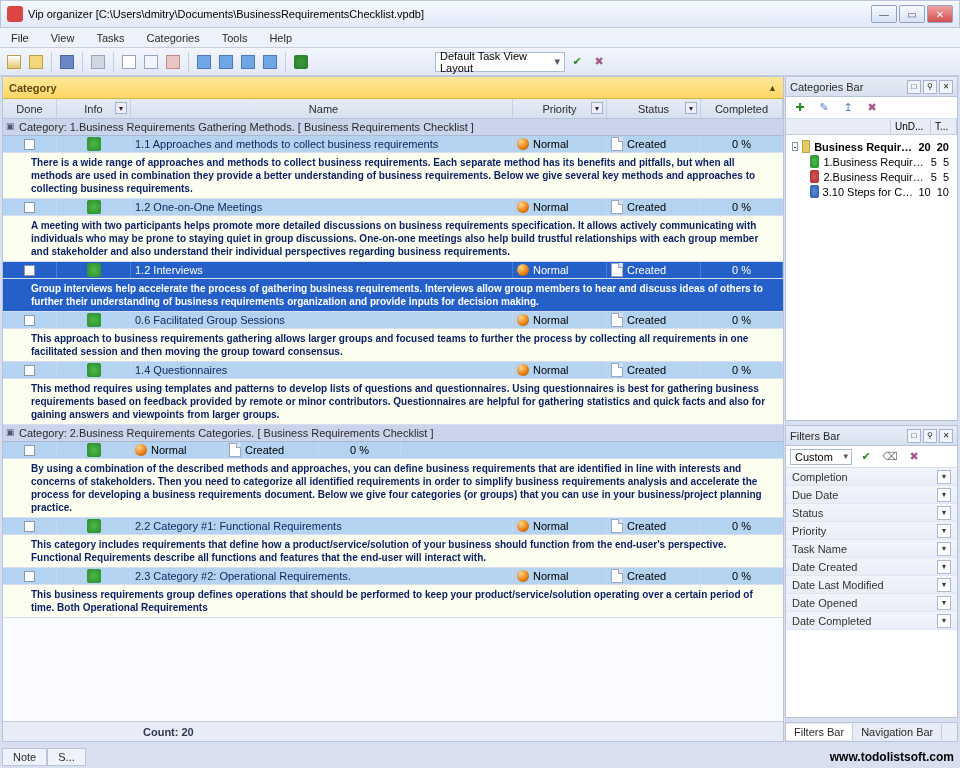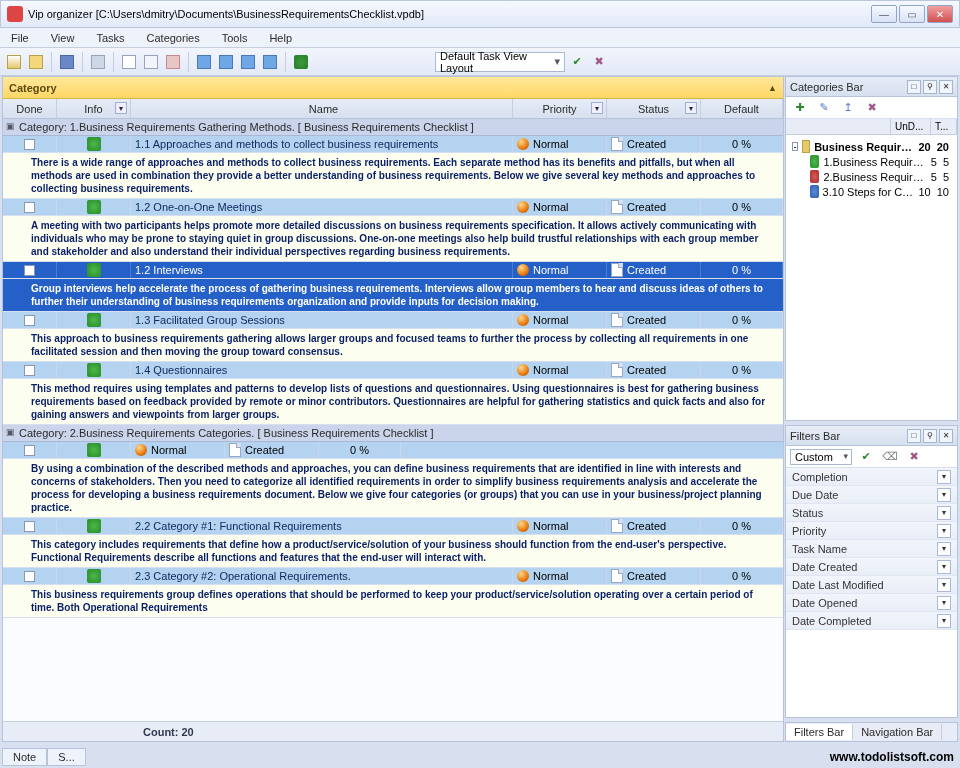--- a/index.html
+++ b/index.html
@@ -172,21 +172,21 @@
         </div>
       <div class="gh-cell col-name">Name</div>
       <div class="gh-cell col-prio">
           <span>Priority</span>
           <span class="gh-arrow">▾</span>
         </div>
       <div class="gh-cell col-stat">
           <span>Status</span>
           <span class="gh-arrow">▾</span>
         </div>
-      <div class="gh-cell col-comp">Default</div>
+      <div class="gh-cell col-comp">Completed</div>
     </div>
     <div class="grid-body" id="grid-body">
         <div class="group-header">Category: 1.Business Requirements Gathering Methods.   [ Business Requirements Checklist ]</div>
         <div class="task-row normal">
           <div class="c tcell-done">
             <span class="chk"></span>
           </div>
           <div class="c tcell-info">
             <span class="flag-ico" style="background:radial-gradient(#4aba4a,#2a8a2a);border-radius:2px;"></span>
           </div>
@@ -240,21 +240,21 @@
           <div class="c tcell-comp">0 %</div>
         </div>
         <div class="desc-block selected">Group interviews help accelerate the process of gathering business requirements. Interviews allow group members to hear and discuss ideas of others to further their understanding of business requirements organization and provide inputs for decision making.</div>
         <div class="task-row normal">
           <div class="c tcell-done">
             <span class="chk"></span>
           </div>
           <div class="c tcell-info">
             <span class="flag-ico" style="background:radial-gradient(#4aba4a,#2a8a2a);border-radius:2px;"></span>
           </div>
-          <div class="c tcell-name">1.3 Facilitated Group Sessions</div>
+          <div class="c tcell-name">0.6 Facilitated Group Sessions</div>
           <div class="c tcell-prio">
             <span class="orb-orange"></span>
             <span>Normal</span>
           </div>
           <div class="c tcell-stat">
             <span class="doc-ico"></span>
             <span>Created</span>
           </div>
           <div class="c tcell-comp">0 %</div>
         </div>

